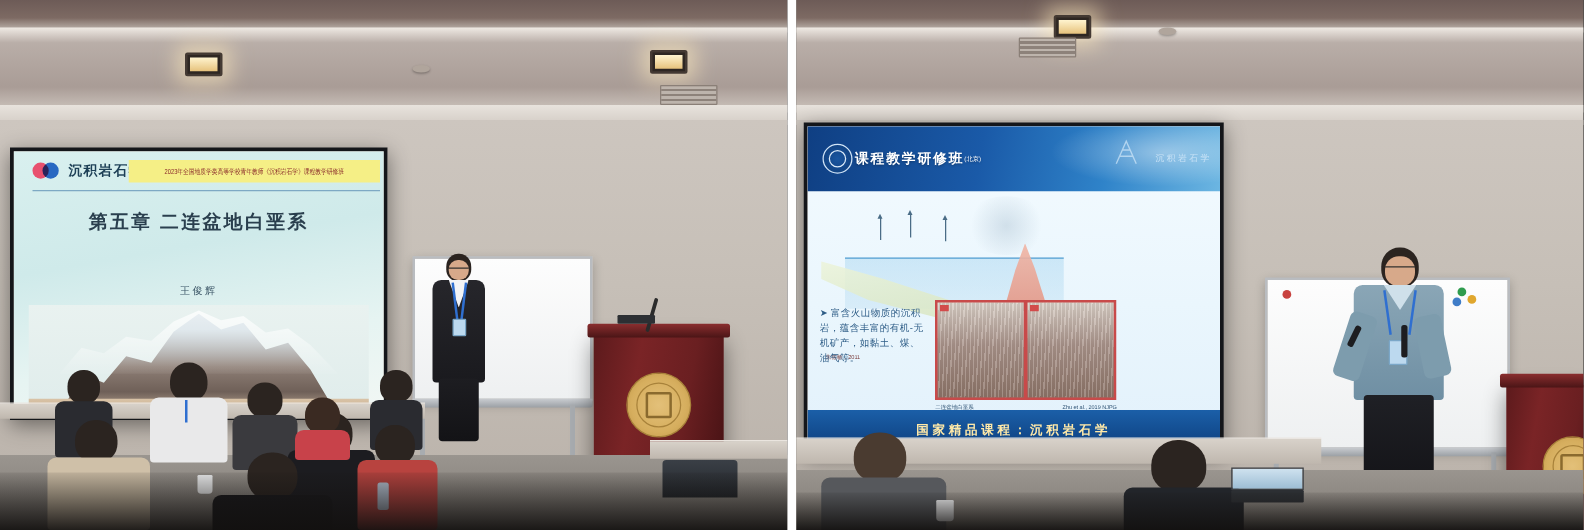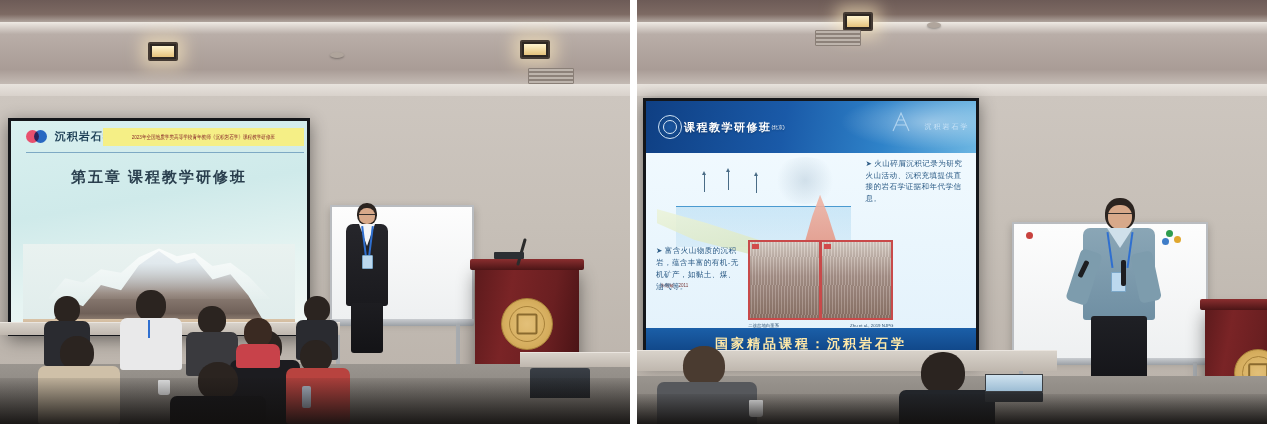--- a/index.html
+++ b/index.html
@@ -82,21 +82,21 @@
   .bulletR{right:2.5%;top:22%;width:31%;}
   .bulletB{left:3%;top:56%;width:26%;}
 
   .photopair{position:absolute;left:31%;top:54%;width:44%;height:31%;display:flex;gap:2%;background:#c84a4a;padding:2px;box-sizing:border-box;}
   .photo{flex:1;position:relative;background:linear-gradient(180deg,#d9cfc6,#a9938a 45%,#8d7468 100%);overflow:hidden;}
   .photo::after{content:"";position:absolute;inset:0;background:repeating-linear-gradient(92deg,rgba(255,255,255,.18) 0 1px,rgba(0,0,0,.06) 1px 3px);}
   .photo .tag{position:absolute;left:2px;top:2px;width:7px;height:5px;background:#d24b4b;z-index:2;}
   .photocap{position:absolute;left:31%;top:86%;width:44%;text-align:right;font-size:4.4px;color:#2a4f70;white-space:nowrap;}
   .photocapL{position:absolute;left:31%;top:86%;width:30%;text-align:left;font-size:4.4px;color:#2a4f70;white-space:nowrap;}
   .rfooter{position:absolute;left:0;right:0;bottom:0;height:12%;background:linear-gradient(180deg,#1b5fa8,#0d3f7e);display:flex;align-items:center;justify-content:center;}
-  .rfooter span{font-size:13px;color:#ffe9a8;letter-spacing:3px;font-weight:700;white-space:nowrap;}
+  .rfooter span{font-size:10px;color:#ffe9a8;letter-spacing:3px;font-weight:700;white-space:nowrap;}
 
   
   .whiteboard{position:absolute;background:linear-gradient(180deg,#fdfdfd,#eef0f1);border:2px solid #b9bcc0;box-shadow:0 3px 8px rgba(0,0,0,.22);}
   .wbtray{position:absolute;left:-2px;right:-2px;bottom:-7px;height:7px;background:linear-gradient(180deg,#c9ccd0,#9ba0a5);border-radius:0 0 2px 2px;}
   .wbleg{position:absolute;width:4px;background:#a8acb0;}
   .magnet{position:absolute;width:7px;height:7px;border-radius:50%;}
 
   .podium{position:absolute;background:linear-gradient(100deg,#5c1a1c 0%,#7a2426 32%,#6a1f21 68%,#461214 100%);border-radius:2px;box-shadow:0 6px 18px rgba(0,0,0,.45);}
   .podiumtop{position:absolute;left:-5px;right:-5px;top:-9px;height:11px;background:linear-gradient(180deg,#8a2e2f,#4b1516);border-radius:2px;}
   .emblem{position:absolute;left:50%;top:50%;transform:translate(-50%,-50%);border-radius:50%;
@@ -154,21 +154,22 @@
                   <i class="bub-b"></i>
               </span>
               <span class="brandtxt">沉积岩石学</span>
             </div>
 
             <div class="yellowband">
               <span>2023年全国地质学类高等学校青年教师《沉积岩石学》课程教学研修班</span>
             </div>
             <div class="hrule"></div>
 
-            <div class="slideTitle">第五章  课程教学研修班</div>
+            <div class="slideTitle">第五章  二连盆地白垩系</div>
+            <div class="slideAuthor">王俊辉</div>
             <div class="mtnlabel">土屋岭</div>
 
             <div class="mtn">
               <div class="sky"></div>
               <div class="peak"></div>
               <div class="snow"></div>
               <div class="ground"></div>
             </div>
           </div>
         </div>
@@ -283,23 +284,20 @@
               <div class="dg-plume"></div>
               <div class="dg-sea"></div>
               <div class="dg-fan"></div>
               <div class="dg-volc"></div>
               <div class="dg-arrow" style="left:26%;top:16%;"></div>
               <div class="dg-arrow" style="left:38%;top:14%;"></div>
               <div class="dg-arrow" style="left:52%;top:17%;"></div>
               <div class="dg-cite">朱筱敏，2011</div>
             </div>
 
-            <div class="bullet bulletR">
-              <span class="mark">➤</span><span>火山碎屑沉积记录为研究火山活动、沉积充填提供直接的岩石学证据和年代学信息。</span>
-            </div>
 
             <div class="bullet bulletB">
               <span class="mark">➤</span><span>富含火山物质的沉积岩，蕴含丰富的有机-无机矿产，如黏土、煤、油气等。</span>
             </div>
 
             <div class="photopair">
               <div class="photo">
                   <span class="tag"></span>
                 </div>
               <div class="photo">

